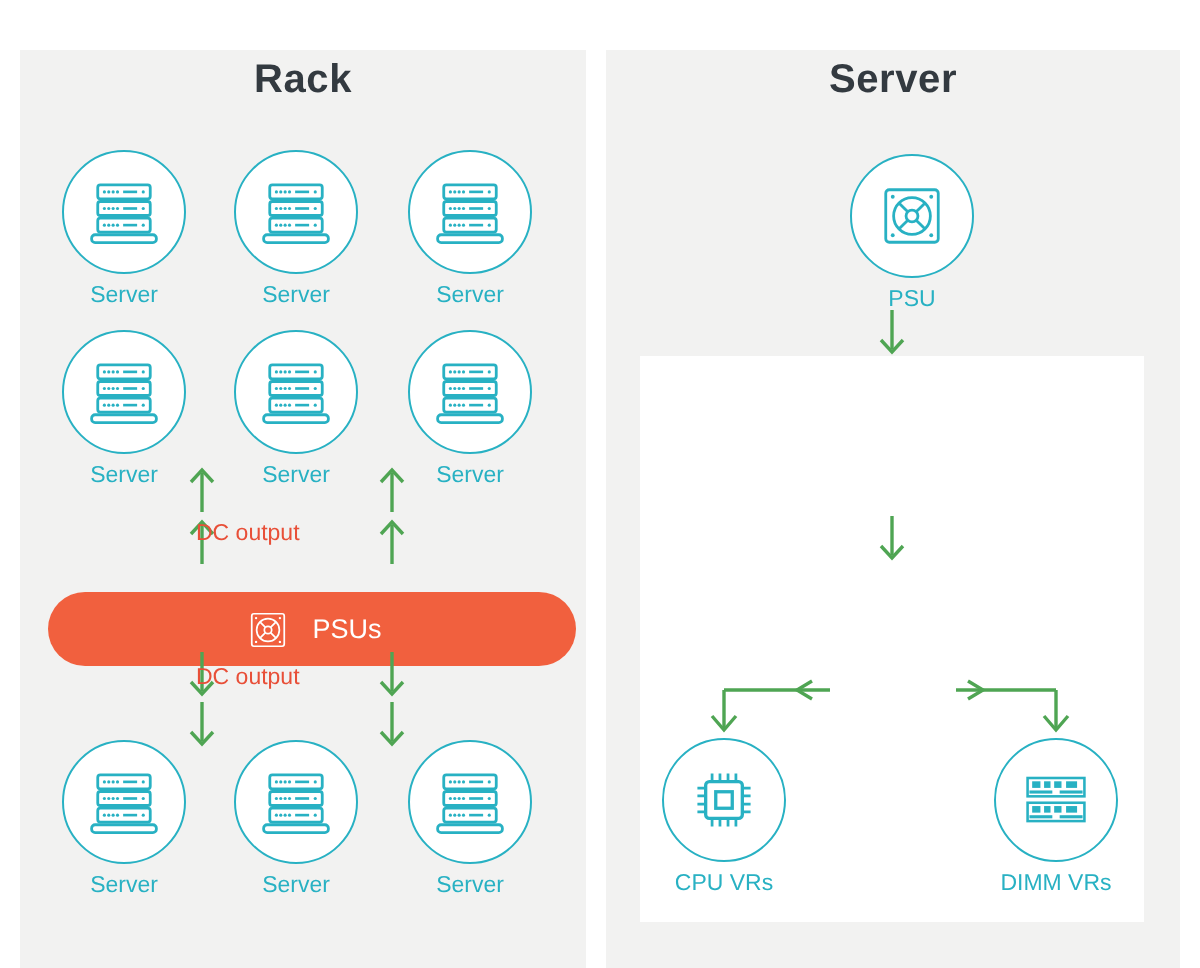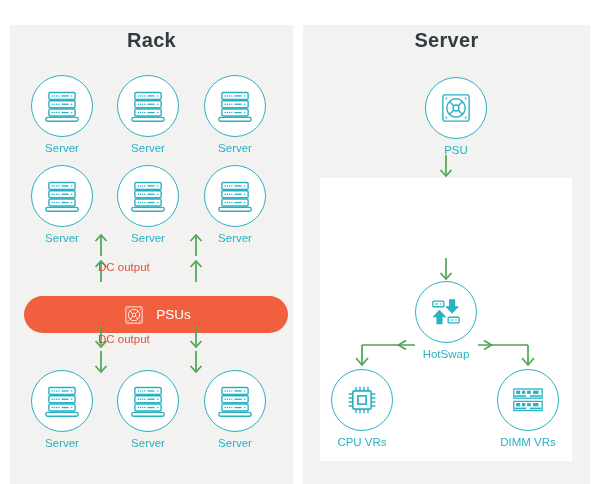--- a/index.html
+++ b/index.html
@@ -268,28 +268,20 @@
     <div class="nlabel">PSU</div>
   </div>
   <svg class="arrow" style="left:438px;top:154px" width="16" height="25">
       <use href="#sym-down-arrow"></use>
     </svg>
 
   <svg class="arrow" style="left:438px;top:257px" width="16" height="25">
       <use href="#sym-down-arrow"></use>
     </svg>
 
-  <div class="node" style="left:401px;top:281px">
-    <div class="circle">
-        <svg class="icon" width="42" height="42">
-          <use href="#sym-hotswap"></use>
-        </svg>
-      </div>
-    <div class="nlabel">HotSwap</div>
-  </div>
 
   <svg class="branch" style="left:352px;top:338px" width="186" height="32">
     <g fill="none" stroke="currentColor" stroke-width="1.7">
       <path d="M10 7 H63 M126 7 H176"></path>
       <path d="M54 2.5 L46.5 7 L54 11.5"></path>
       <path d="M132 2.5 L139.5 7 L132 11.5"></path>
       <path d="M10 7 V26 M176 7 V26"></path>
       <path d="M4 20 L10 27 L16 20"></path>
       <path d="M170 20 L176 27 L182 20"></path>
     </g>

